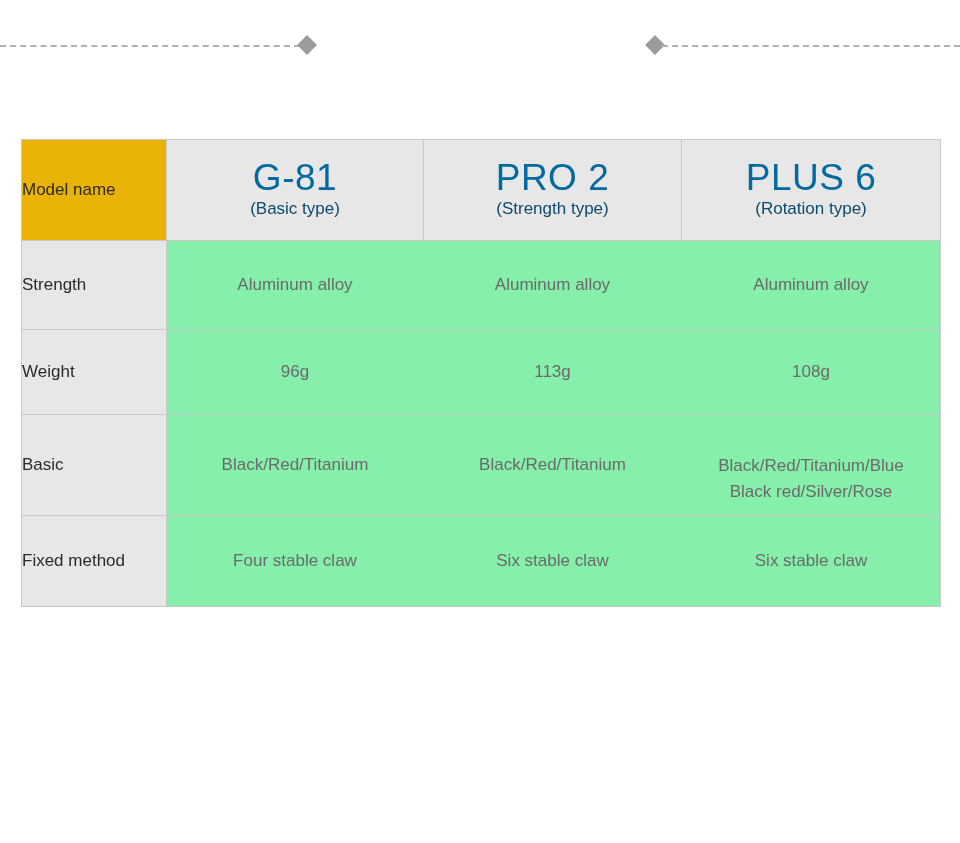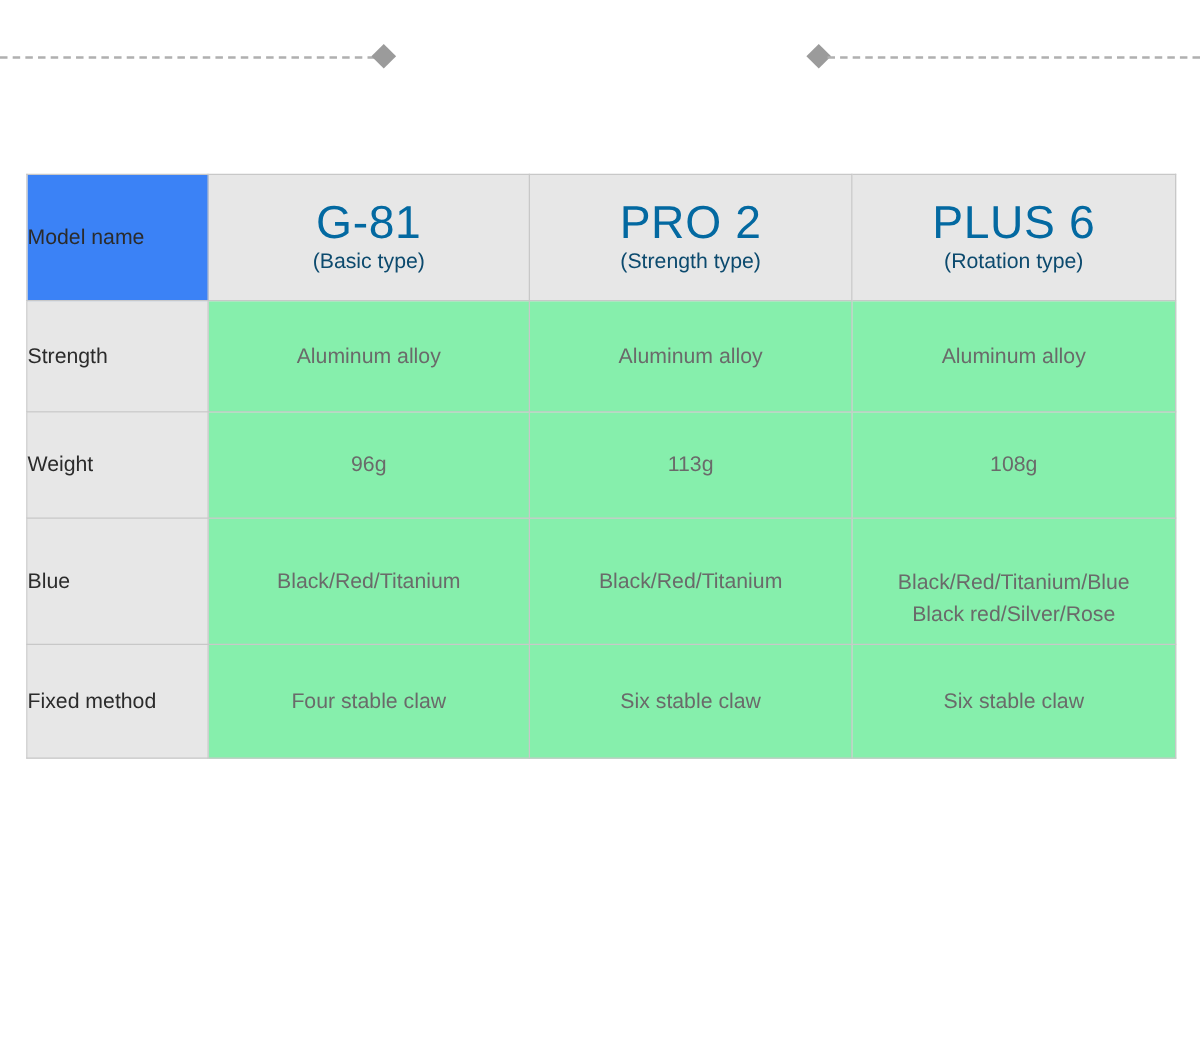--- a/index.html
+++ b/index.html
@@ -105,21 +105,21 @@
   }
   .cell-val {
     background: #86efac;
     color: #6a6a6a;
     font-size: 17px;
     text-align: center;
     padding: 0 4px;
   }
 
   
-  tr.row-head td { background: #3b82f6; height: 100px; }
+  tr.row-head td { background: #eab308; height: 100px; }
   tr.row-head td.cell-val { background: #e7e7e7; }
   .model-big {
     display: block;
     font-size: 37px;
     color: #0369a1;
     line-height: 38px;
     text-align: center;
     letter-spacing: 0.5px;
   }
   .model-sub {
@@ -202,21 +202,21 @@
       </tr>
 
       <tr class="row-weight">
         <td class="cell-label">Weight</td>
         <td class="cell-val">96g</td>
         <td class="cell-val">113g</td>
         <td class="cell-val">108g</td>
       </tr>
 
       <tr class="row-color">
-        <td class="cell-label">Blue</td>
+        <td class="cell-label">Basic</td>
         <td class="cell-val">Black/Red/Titanium</td>
         <td class="cell-val">Black/Red/Titanium</td>
         <td class="cell-val">
           <span class="color-multi">
             <span class="line1">Black/Red/Titanium/Blue</span>
             <span class="line2">Black red/Silver/Rose</span>
           </span>
         </td>
       </tr>
 

